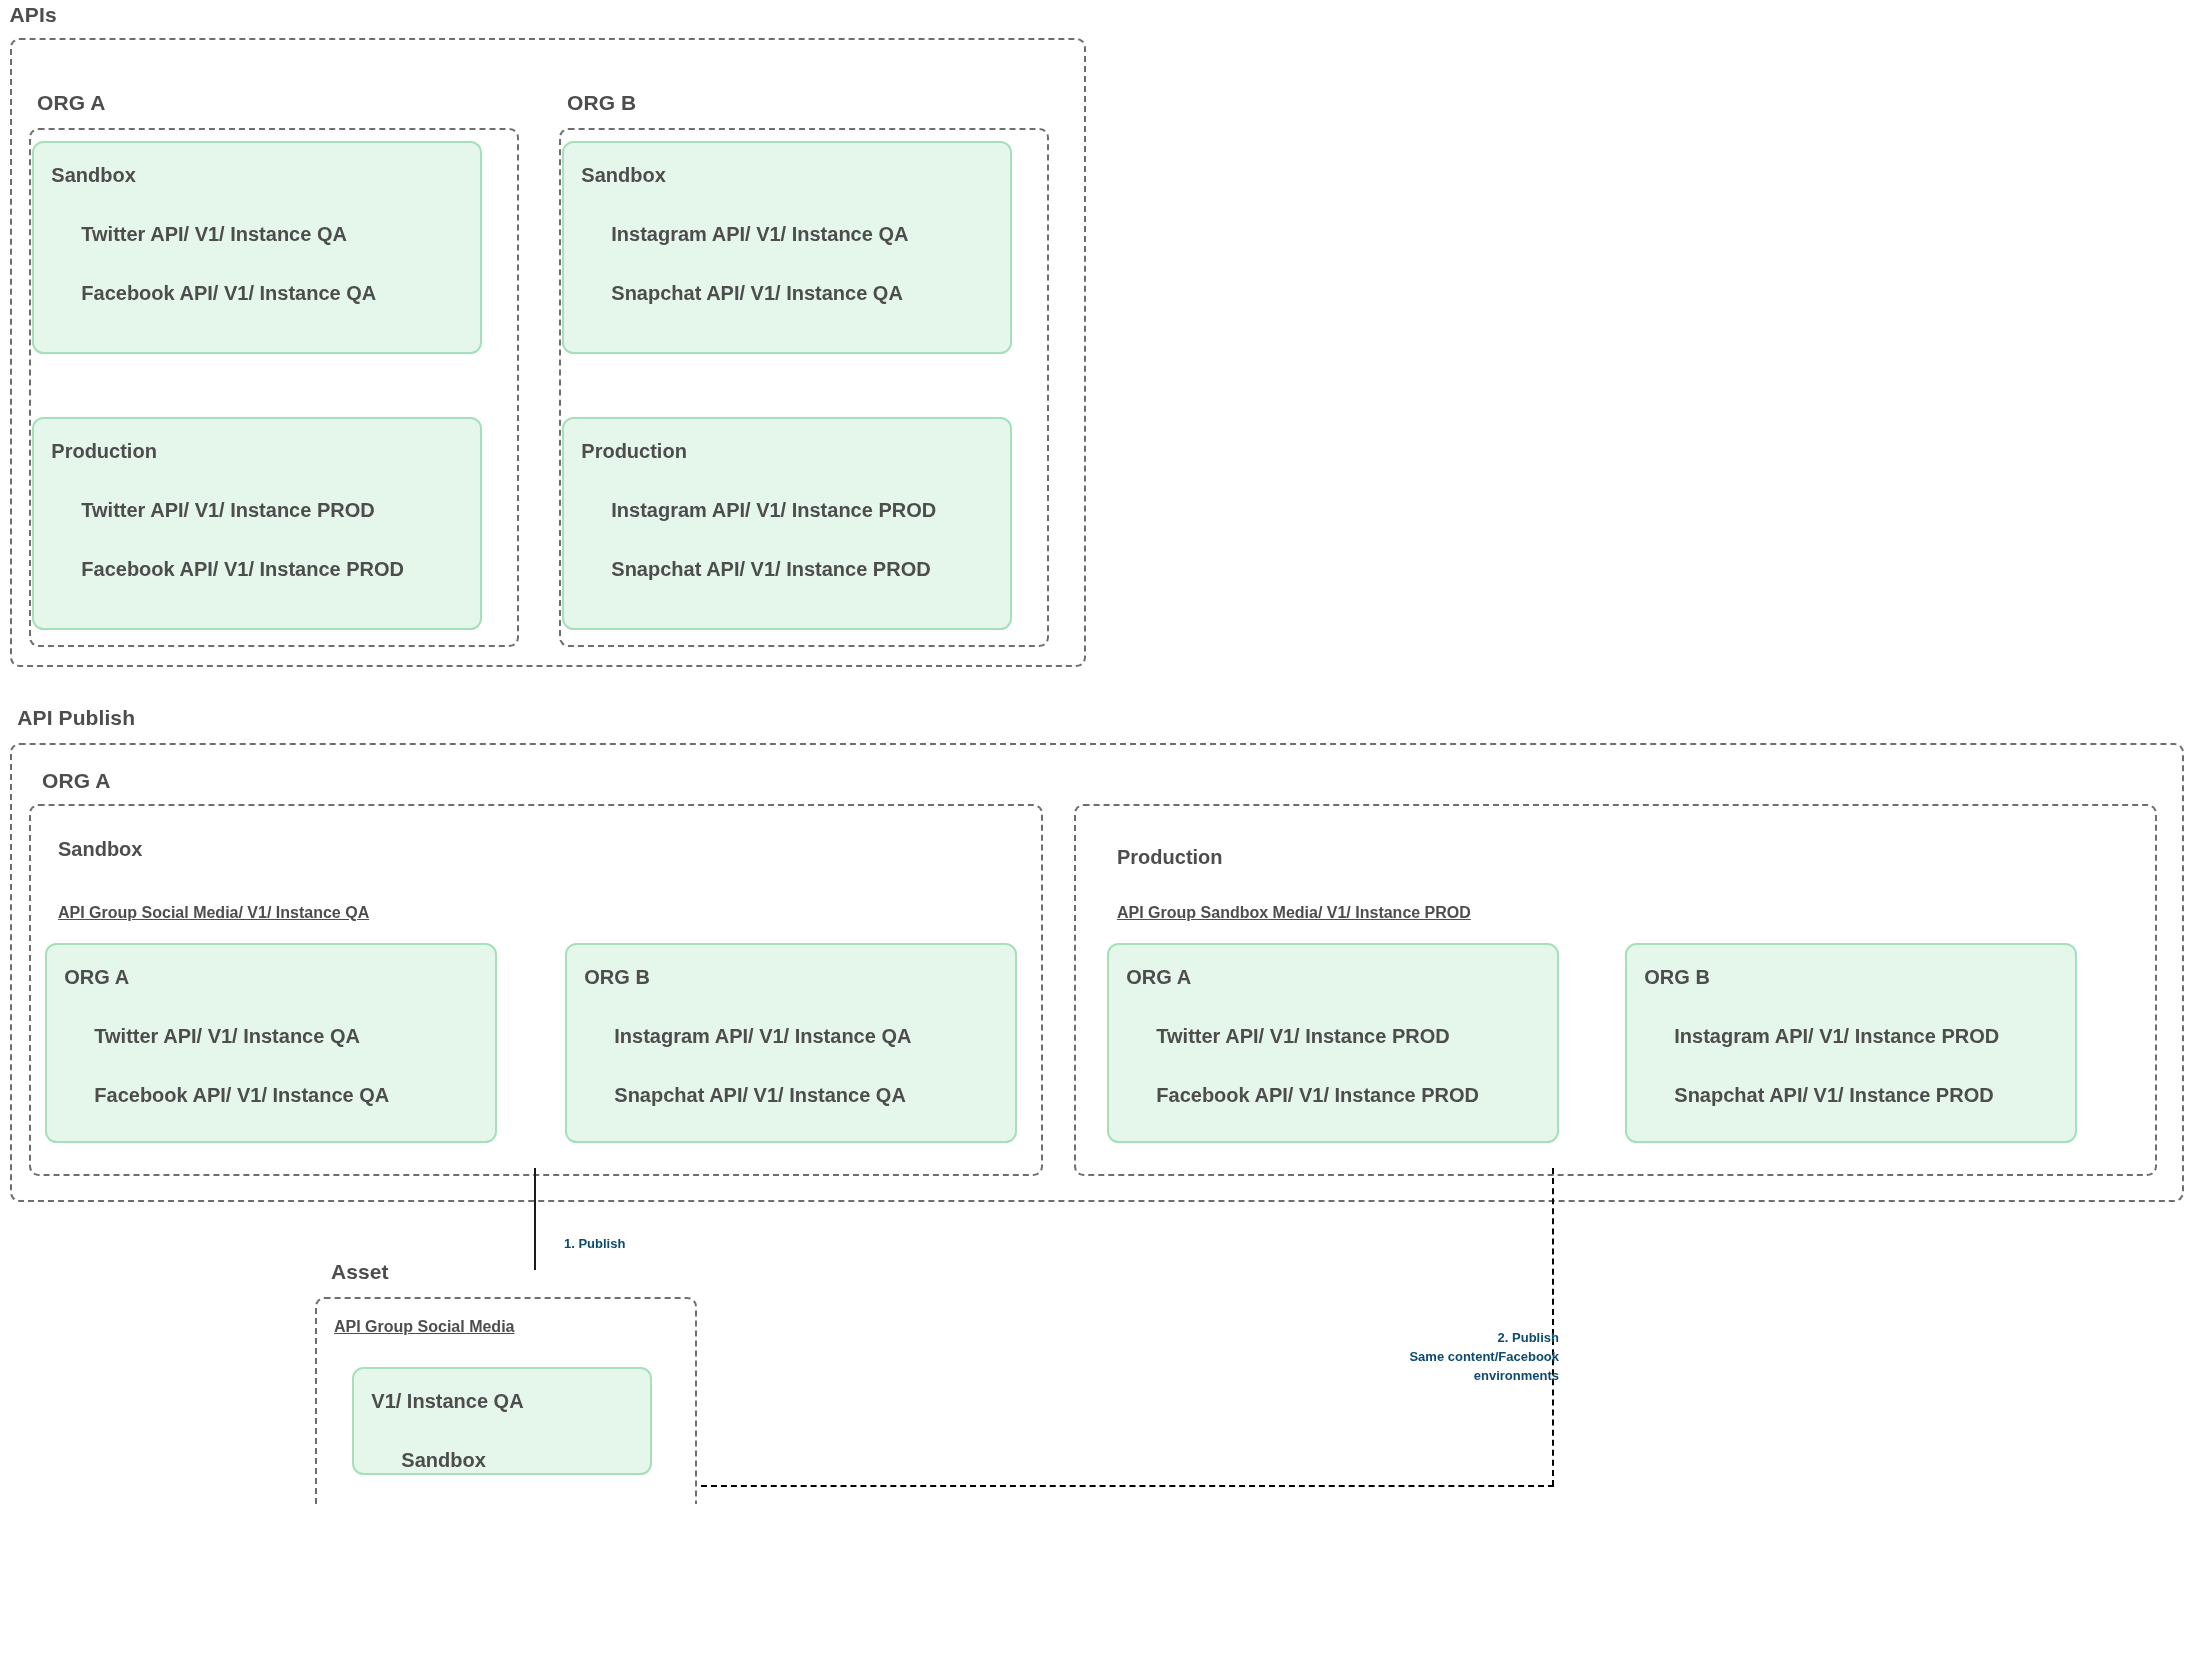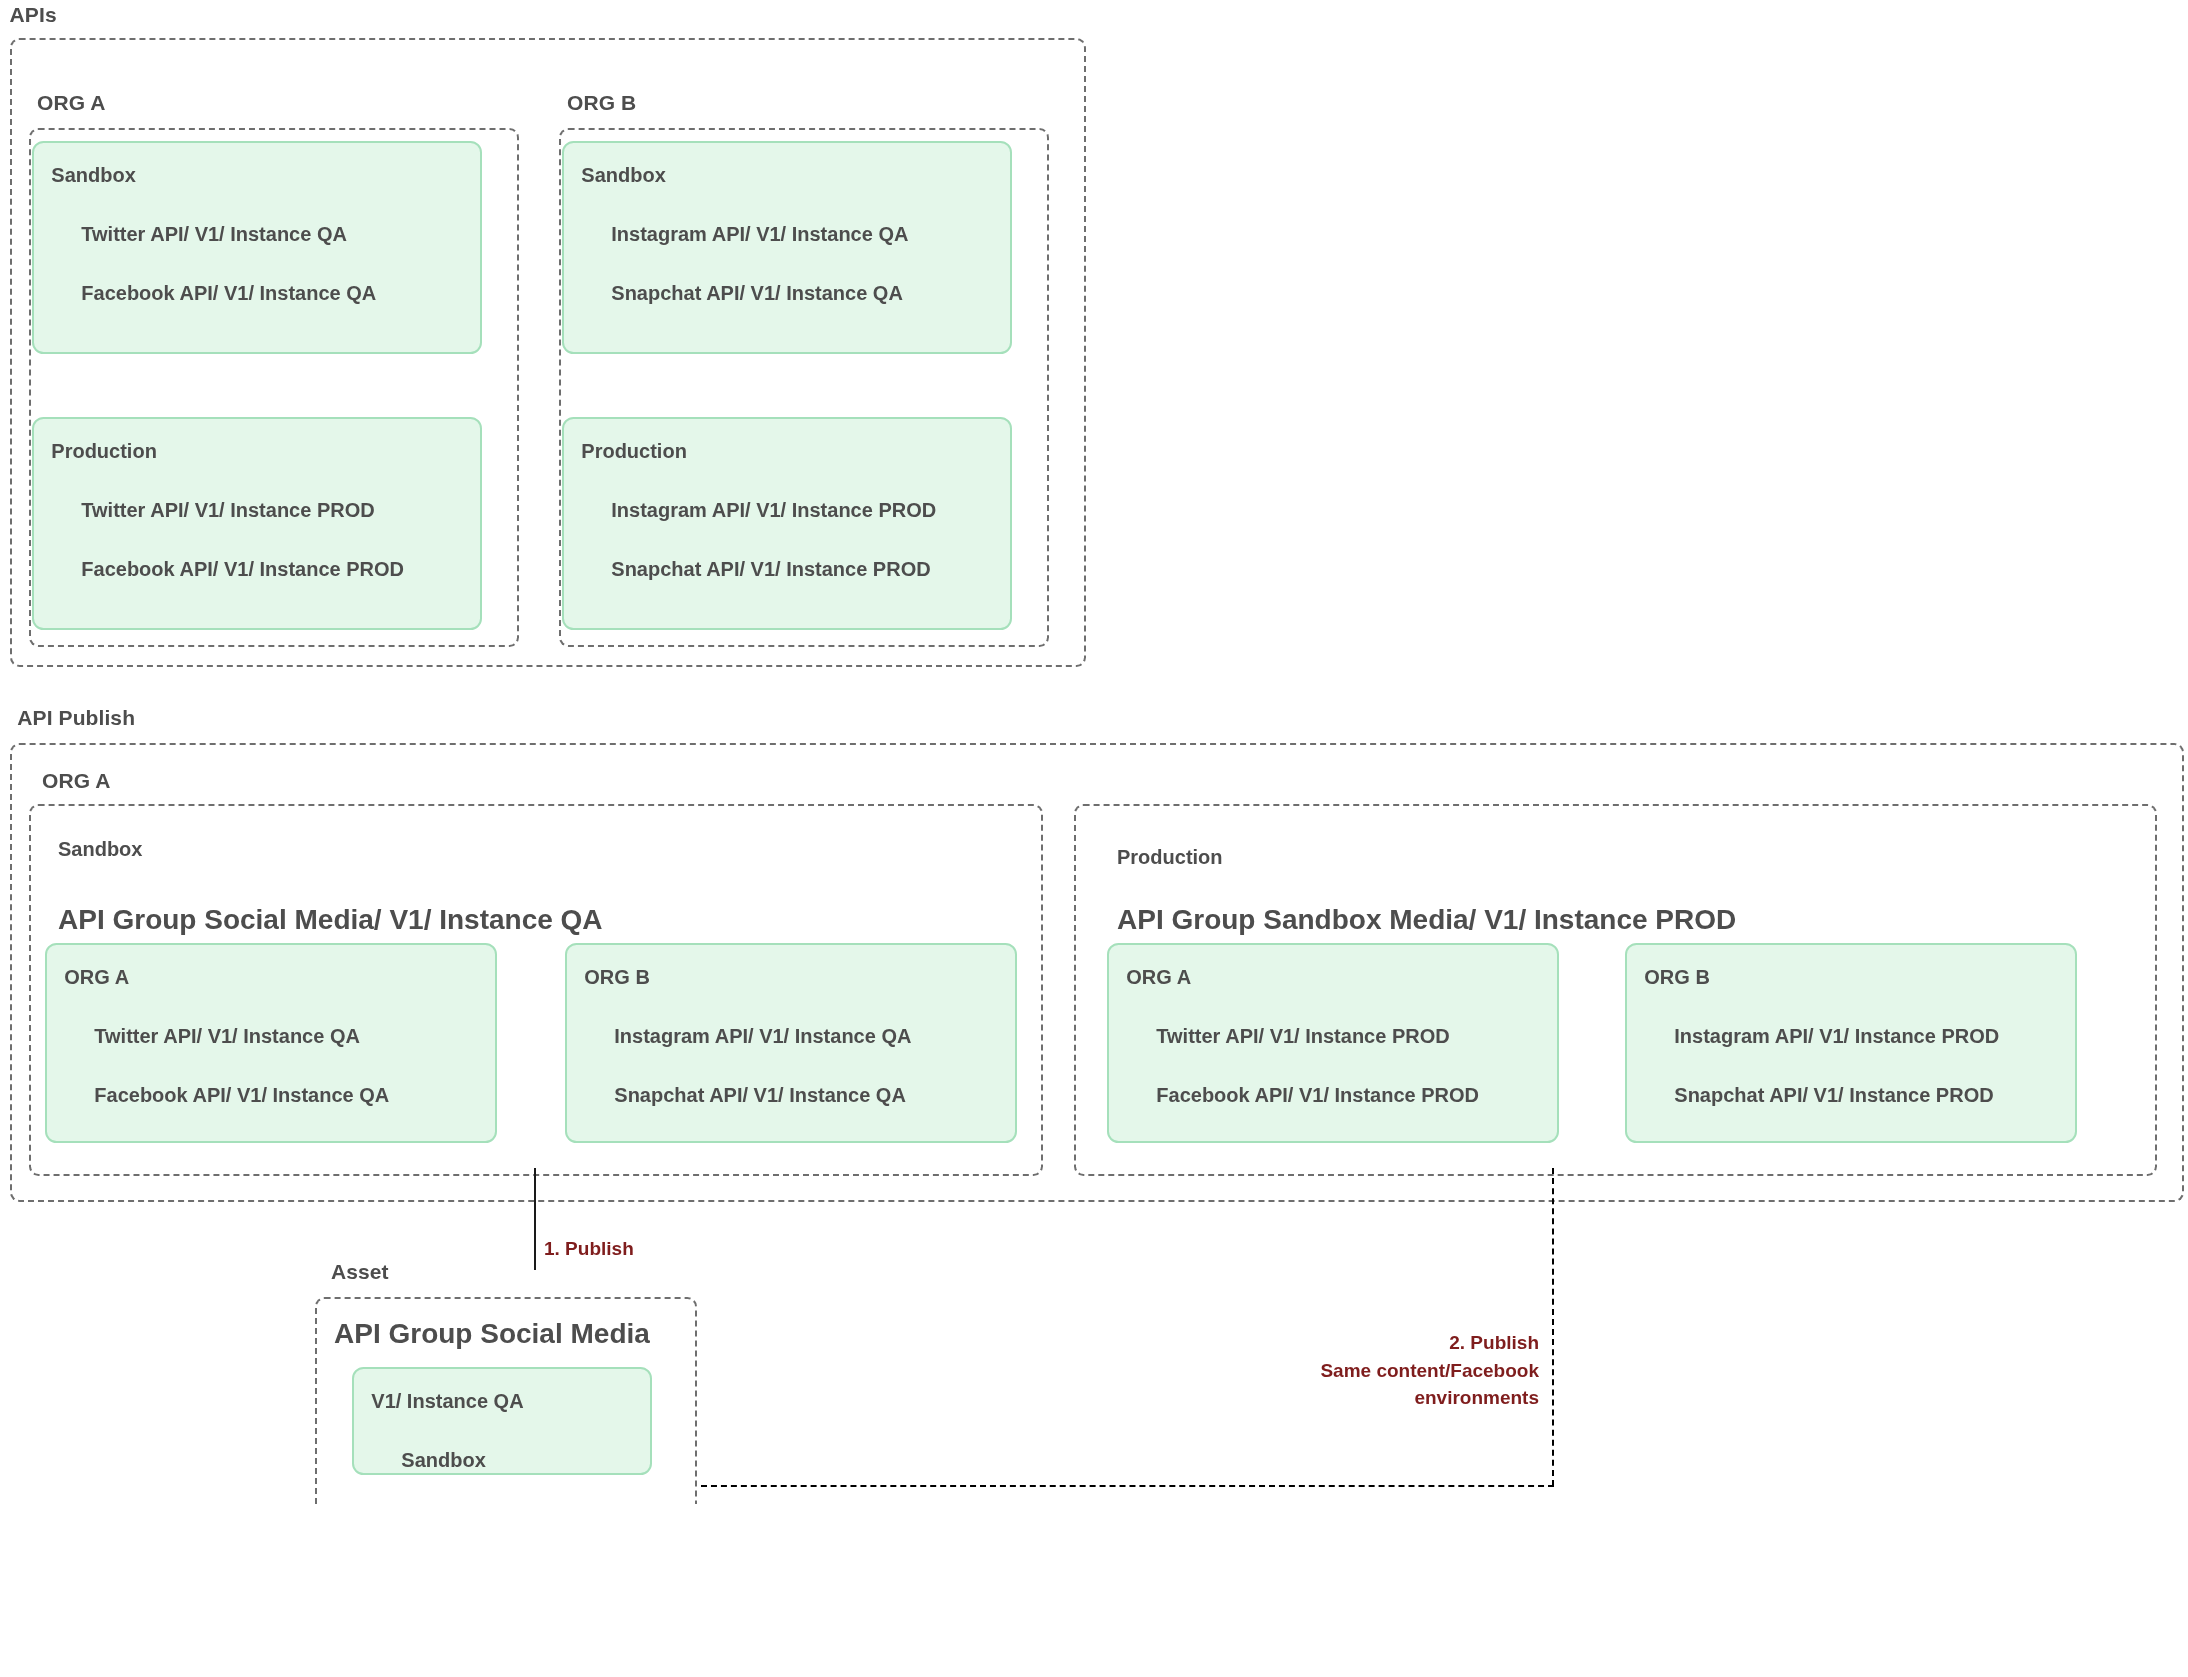--- a/index.html
+++ b/index.html
@@ -60,49 +60,51 @@
   
   .env-title {
     position: absolute;
     font-size: 20px;
     font-weight: bold;
     color: #4d4d4d;
     white-space: nowrap;
   }
   .group-path {
     position: absolute;
-    font-size: 28px;
-    font-weight: bold;
-    color: #4d4d4d;
-    white-space: nowrap;
+    font-size: 16px;
+    font-weight: bold;
+    color: #4d4d4d;
+    white-space: nowrap;
+    text-decoration: underline;
   }
 
   
   .conn-solid-v {
     position: absolute;
     width: 0;
     border-left: 2.4px solid #1a1a1a;
   }
   .conn-dash-v {
     position: absolute;
     width: 0;
     border-left: 2.9px dashed #000000;
   }
   .conn-dash-h {
     position: absolute;
     height: 0;
     border-top: 2.9px dashed #000000;
   }
   .conn-label {
     position: absolute;
-    font-size: 19px;
-    font-weight: bold;
-    color: #7f1d1d;
+    font-size: 13px;
+    font-weight: bold;
+    color: #0c4a6e;
     white-space: nowrap;
     line-height: 1.45;
+    margin-left: 20px;
   }
   .conn-label.center { text-align: right; }
 </style>
 </head>
 <body>
 
 <div id="canvas">
 
   <div class="sec-label" style="left:9.6px; top:2.9px;">APIs</div>
 

